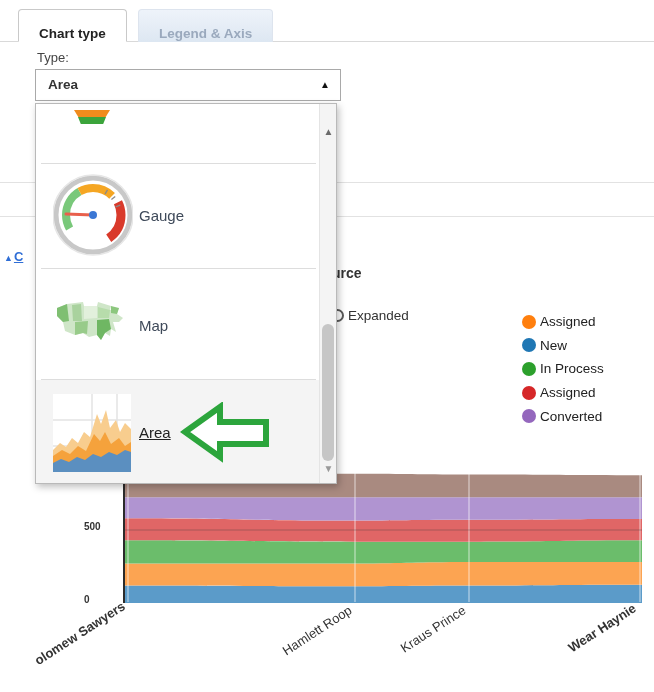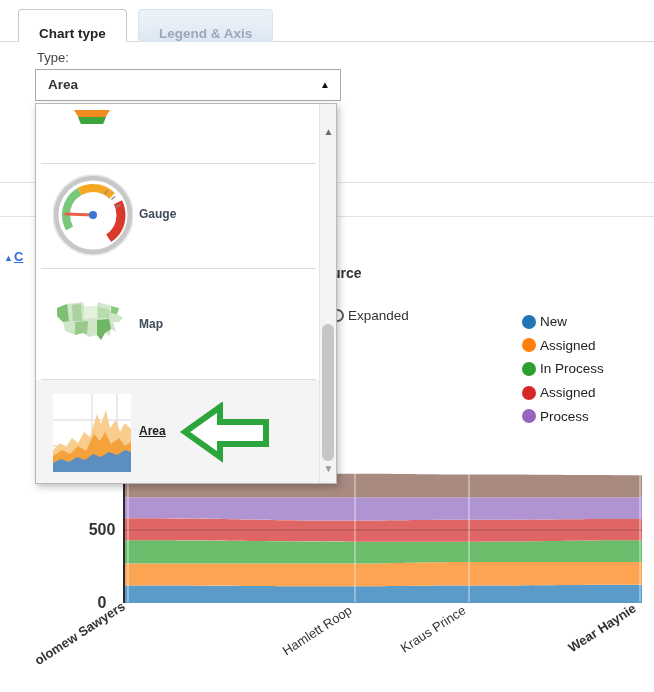--- a/index.html
+++ b/index.html
@@ -33,38 +33,38 @@
   .radio-label { font-size:13.5px; color:#333; margin-left:4px; }
 
   
   .legend { position:absolute; left:522px; top:310px; }
   .legend-row { display:flex; align-items:center; height:23.6px; }
   .legend-dot { width:14px; height:14px; border-radius:50%; margin-right:4px; }
   .legend-text { font-size:13.5px; color:#222; }
 
   
   #chart-svg { position:absolute; left:0; top:0; }
-  .ytick { position:absolute; font-size:16px; font-weight:bold; color:#333; text-align:center; width:36px; }
+  .ytick { position:absolute; font-size:10px; font-weight:bold; color:#333; text-align:left; width:36px; }
   .ytick-500 { left:84px; top:521px; }
   .ytick-0 { left:84px; top:594px; }
   .xlabel { position:absolute; white-space:nowrap; font-size:13px; color:#333;
             transform:rotate(-33deg); transform-origin:100% 100%; }
   .xl0 { right:526px; top:596px; font-weight:bold; }
   .xl1 { right:300px; top:600px; }
   .xl2 { right:186px; top:600px; }
   .xl3 { right:15px;  top:598px; font-weight:bold; }
 
   
   .panel { position:absolute; left:35px; top:103px; width:302px; height:381px; background:#fff;
            border:1px solid #b9b9b9; box-shadow:2px 3px 7px rgba(0,0,0,0.25); z-index:10; }
   .panel-list { position:absolute; left:0; top:0; width:283px; height:379px; overflow:hidden; }
   .sep { position:absolute; left:5px; width:275px; height:1px; background:#ddd; }
   .item { position:absolute; left:0; width:283px; cursor:pointer; }
   .item-icon { position:absolute; left:17px; }
-  .item-label { position:absolute; left:103px; font-size:12px; color:#3f4a5a;font-weight:bold; }
+  .item-label { position:absolute; left:103px; font-size:15px; color:#3f4a5a; }
   .item-area { background:#f4f4f4; }
   .item-area .item-label { color:#222; text-decoration:underline; }
 
   
   .funnel-band { position:absolute; }
   .fb-orange { left:38px; top:6px; width:36px; height:7px; background:#f08c1d;
                clip-path:polygon(0 0,100% 0,88% 100%,12% 100%); }
   .fb-green  { left:42px; top:13px; width:28px; height:7px; background:#3ba43b;
                clip-path:polygon(0 0,100% 0,90% 100%,10% 100%); }
 
@@ -110,38 +110,38 @@
     <span class="tri">▲</span><span class="c">C</span>
   </div>
   <div class="partial-heading">urce</div>
   <div class="radio-row">
     <span class="radio-circle"></span>
     <span class="radio-label">Expanded</span>
   </div>
 
   <div class="legend">
     <div class="legend-row">
+        <span class="legend-dot" style="background: rgb(255, 127, 14);"></span>
+        <span class="legend-text">Assigned</span>
+      </div>
+    <div class="legend-row">
         <span class="legend-dot" style="background: rgb(31, 119, 180);"></span>
         <span class="legend-text">New</span>
       </div>
     <div class="legend-row">
-        <span class="legend-dot" style="background: rgb(255, 127, 14);"></span>
-        <span class="legend-text">Assigned</span>
-      </div>
-    <div class="legend-row">
         <span class="legend-dot" style="background: rgb(44, 160, 44);"></span>
         <span class="legend-text">In Process</span>
       </div>
     <div class="legend-row">
         <span class="legend-dot" style="background: rgb(214, 39, 40);"></span>
         <span class="legend-text">Assigned</span>
       </div>
     <div class="legend-row">
         <span class="legend-dot" style="background: rgb(148, 103, 189);"></span>
-        <span class="legend-text">Process</span>
+        <span class="legend-text">Converted</span>
       </div>
   </div>
 
   <div class="tabstrip-line"></div>
   <div class="tab active">Chart type</div>
   <div class="tab inactive">Legend &amp; Axis</div>
 
   <div class="type-label">Type:</div>
   <div class="type-select">
     <span>Area</span>

